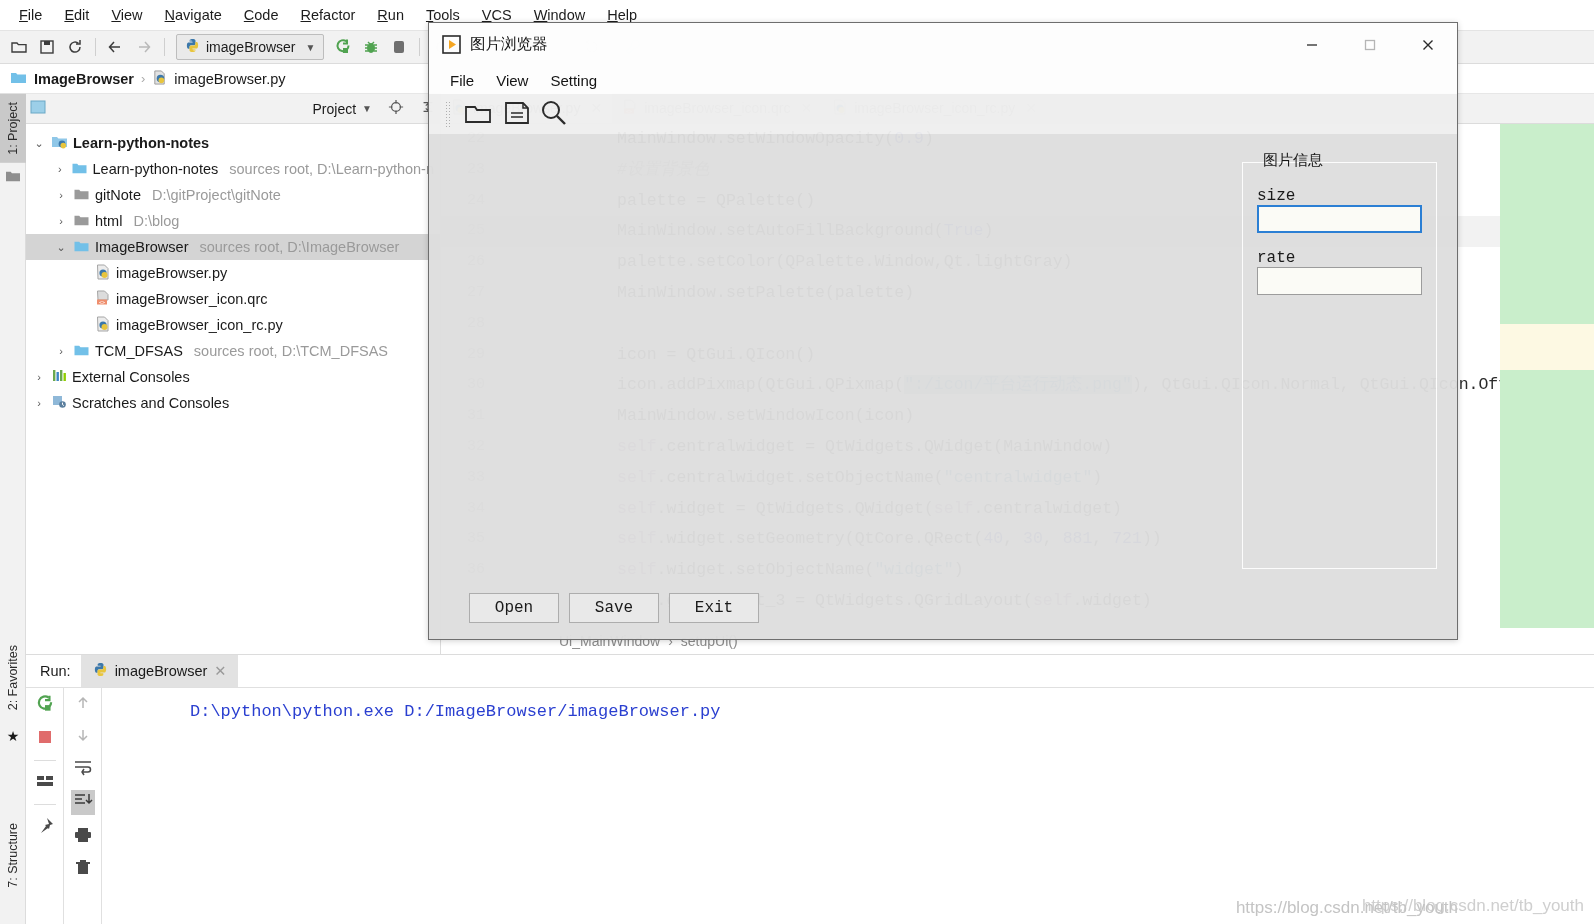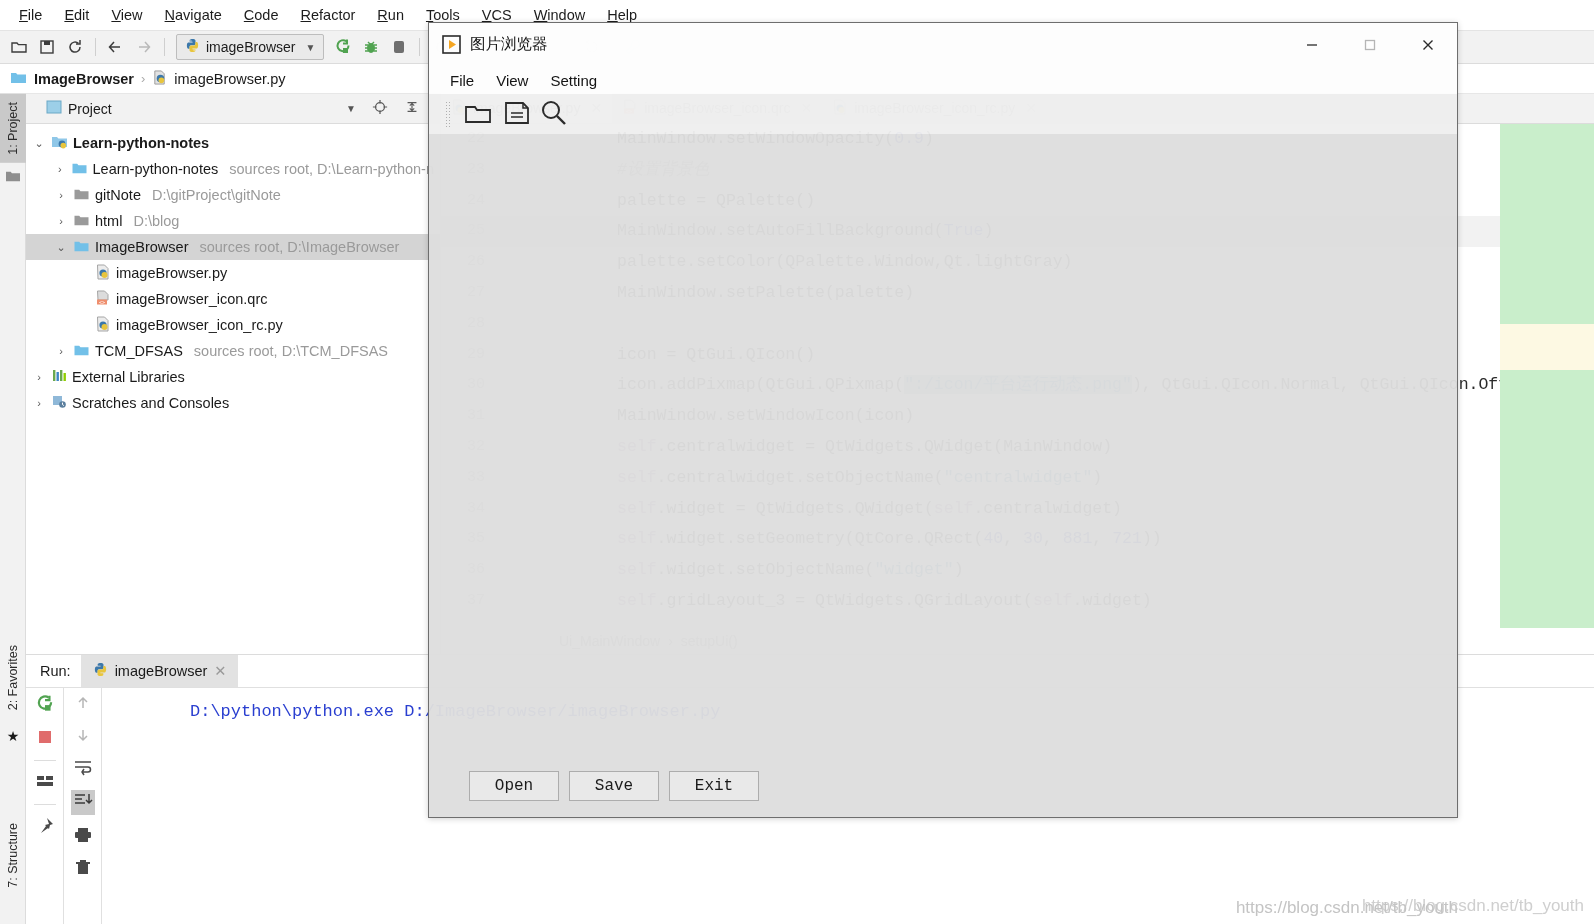--- a/index.html
+++ b/index.html
@@ -52,22 +52,22 @@
     writing-mode:vertical-rl; transform:rotate(180deg);
     font-size:12.5px; color:#2b2b2b; padding:8px 0; text-align:center; width:26px;
     display:flex; align-items:center; justify-content:center; gap:6px;
   }
   .railtab.active { background:#c9c9c9; }
 
   
   .projwrap { position:absolute; left:26px; top:94px; width:415px; bottom:0; background:#ffffff;
               border-right:1px solid #dcdcdc; }
   .projhead {
-    height:30px; display:flex; align-items:center; padding:0 20px; gap:6px;
-    background:#f2f2f2; border-bottom:1px solid #dcdcdc; font-size:14px;
+    height:30px; display:flex; align-items:center; padding:0 4px; gap:6px;
+    background:#f2f2f2; border-bottom:1px solid #dcdcdc; font-size:14px;text-align:right;
   }
   .projhead .title { flex:1; }
   .tree { padding-top:6px; font-size:14.5px; }
   .trow { height:26px; display:flex; align-items:center; gap:5px; white-space:nowrap; padding-right:6px; }
   .trow.sel { background:#d4d4d4; }
   .tw { display:inline-block; width:14px; text-align:center; color:#5a5a5a; font-size:11px; }
   .tlabel { color:#1a1a1a; }
   .tlabel.b { font-weight:bold; }
   .tmeta { color:#9a9a9a; margin-left:6px; }
 
@@ -105,21 +105,21 @@
   .runtab .x { color:#9a9a9a; }
   .runbody { position:absolute; left:0; right:0; top:32px; bottom:0; display:flex; border-top:1px solid #e0e0e0; }
   .runcol { width:38px; border-right:1px solid #e0e0e0; padding-top:6px;
             display:flex; flex-direction:column; align-items:center; gap:11px; }
   .runcol.second { width:38px; }
   .runout { flex:1; padding:14px 0 0 88px; font-family:"Liberation Mono", monospace;
             font-size:17px; color:#2a3fd0; white-space:pre; }
 
   
   #dialog {
-    position:absolute; left:428px; top:22px; width:1030px; height:796px;
+    position:absolute; left:428px; top:22px; width:1030px; height:618px;
     background:rgba(252,252,252,0.92);
     border:1px solid #6e6e6e;
     box-shadow:0 1px 6px rgba(0,0,0,0.18);
     display:flex; flex-direction:column;
   }
   .dlg-title { height:43px; display:flex; align-items:center; background:rgba(253,253,253,0.88);
                padding-left:12px; flex:none; }
   .dlg-ic { width:20px; height:20px; margin-right:9px; display:flex; align-items:center; justify-content:center; }
   .dlg-titletext { font-size:15.5px; color:#141414; }
   .dlg-wbtns { margin-left:auto; display:flex; height:43px; }
@@ -421,21 +421,21 @@
     <span class="tmeta">sources root,  D:\TCM_DFSAS</span>
   </div>
         <div class="trow" style="padding-left:6px">
     <span class="tw">›</span>
     <span><svg width="16" height="15" viewBox="0 0 16 15">
               <rect x="2" y="2" width="2.4" height="11" fill="#6aa84f"></rect>
               <rect x="5.5" y="4" width="2.4" height="9" fill="#3d85c6"></rect>
               <rect x="9" y="2" width="2.4" height="11" fill="#6aa84f"></rect>
               <rect x="12.5" y="5" width="2.4" height="8" fill="#8fce00"></rect>
             </svg></span>
-    <span class="tlabel">External Libraries</span>
+    <span class="tlabel">External Consoles</span>
 
   </div>
         <div class="trow" style="padding-left:6px">
     <span class="tw">›</span>
     <span><svg width="16" height="15" viewBox="0 0 16 15">
               <path d="M2 2h9v9H2z" fill="#8fb8d8"></path>
               <circle cx="11.5" cy="10.5" r="3.3" fill="#5b7f9e"></circle>
               <path d="M11.5 8.6v2l1.4 1" stroke="#fff" stroke-width="1" fill="none"></path>
             </svg></span>
     <span class="tlabel">Scratches and Consoles</span>
@@ -686,20 +686,29 @@
     <span>
       <svg width="28" height="27" viewBox="0 0 28 27">
           <circle cx="11" cy="11" r="8" fill="none" stroke="#2b2b2b" stroke-width="2"></circle>
           <path d="M17 17l8 8" stroke="#2b2b2b" stroke-width="2.4"></path>
         </svg>
     </span>
   </div>
 
   <div class="dlg-body">
 
+    <div class="gbox" id="box-info">
+      <span class="gtitle">图片信息</span>
+      <div style="padding:24px 14px 0 14px">
+        <div class="fieldlabel">size</div>
+        <input class="field focused" value="" style="">
+        <div class="fieldlabel" style="margin-top:16px">rate</div>
+        <input class="field" value="" style="">
+      </div>
+    </div>
 
     <div class="dlg-btns" id="dlgbtns">
         <div class="dbtn">Open</div>
         <div class="dbtn">Save</div>
         <div class="dbtn">Exit</div>
       </div>
   </div>
 </div>
 
 <div class="wm-over">https://blog.csdn.net/tb_youth</div>

